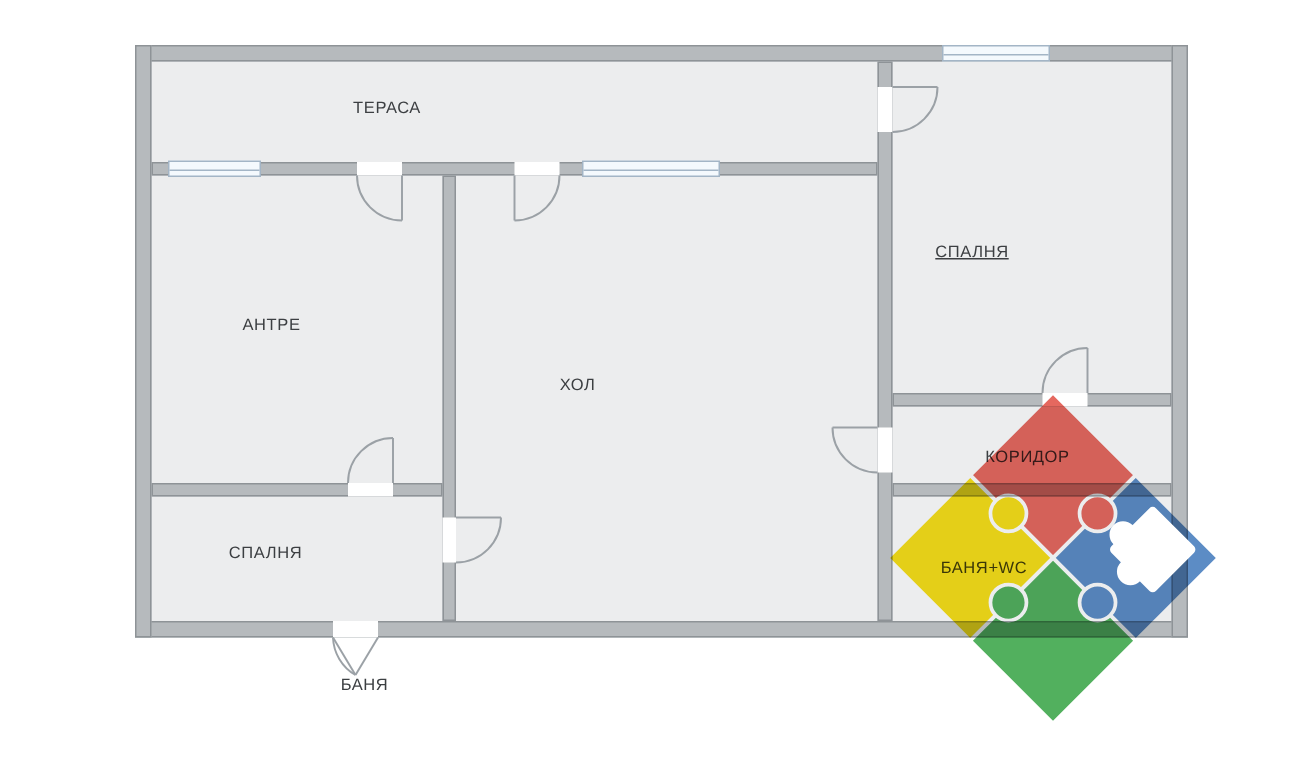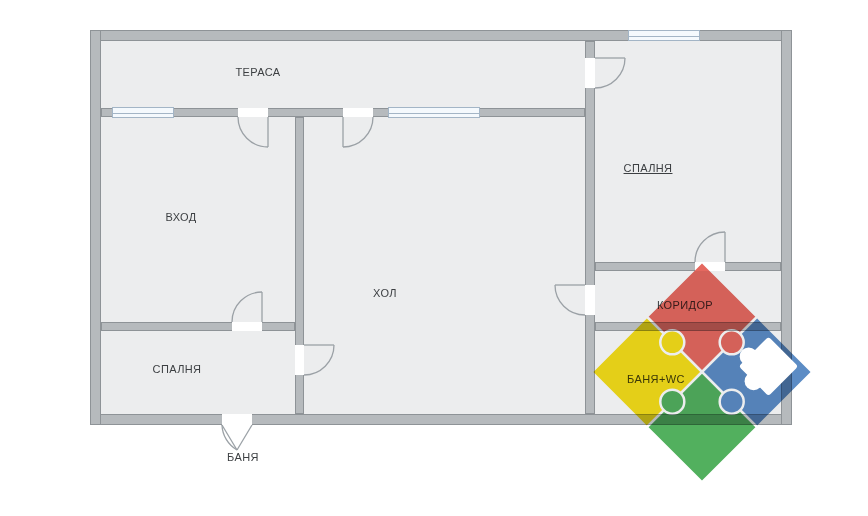--- a/index.html
+++ b/index.html
@@ -94,22 +94,22 @@
       <path class="arc" d="M695,262 A30,30 0 0 1 725,232"></path>
     </g>
     <g>
       <path class="arc" d="M222,425 L237,450"></path>
       <path class="arc" d="M252,425 L237,450"></path>
       <path class="arc" d="M222,425 A30,30 0 0 0 237,450"></path>
     </g>
   </svg>
 
   <div class="room-label" style="left:258px; top:72px;">ТЕРАСА</div>
-  <div class="room-label" style="left:181px; top:217px;">ВХОД</div>
-  <div class="room-label" style="left:385px; top:257px;margin-top:36px;">ХОЛ</div>
+  <div class="room-label" style="left:181px; top:217px;">АНТРЕ</div>
+  <div class="room-label" style="left:385px; top:257px;">ХОЛ</div>
   <div class="room-label" style="left:648px; top:168px;text-decoration:underline;">СПАЛНЯ</div>
   <div class="room-label" style="left:685px; top:305px;">КОРИДОР</div>
   <div class="room-label" style="left:177px; top:369px;">СПАЛНЯ</div>
   <div class="room-label" style="left:656px; top:379px;">БАНЯ+WC</div>
   <div class="room-label" style="left:243px; top:457px;">БАНЯ</div>
 
   <div class="logo" style="left:582px; top:252px; width:240px; height:240px;">
     <svg width="240" height="240" viewBox="0 0 240 240">
       <g transform="rotate(45 120 120)">
         <rect class="lp" x="42" y="42" width="78" height="78" style="fill:var(--logo-red,#e2574d)"></rect>

